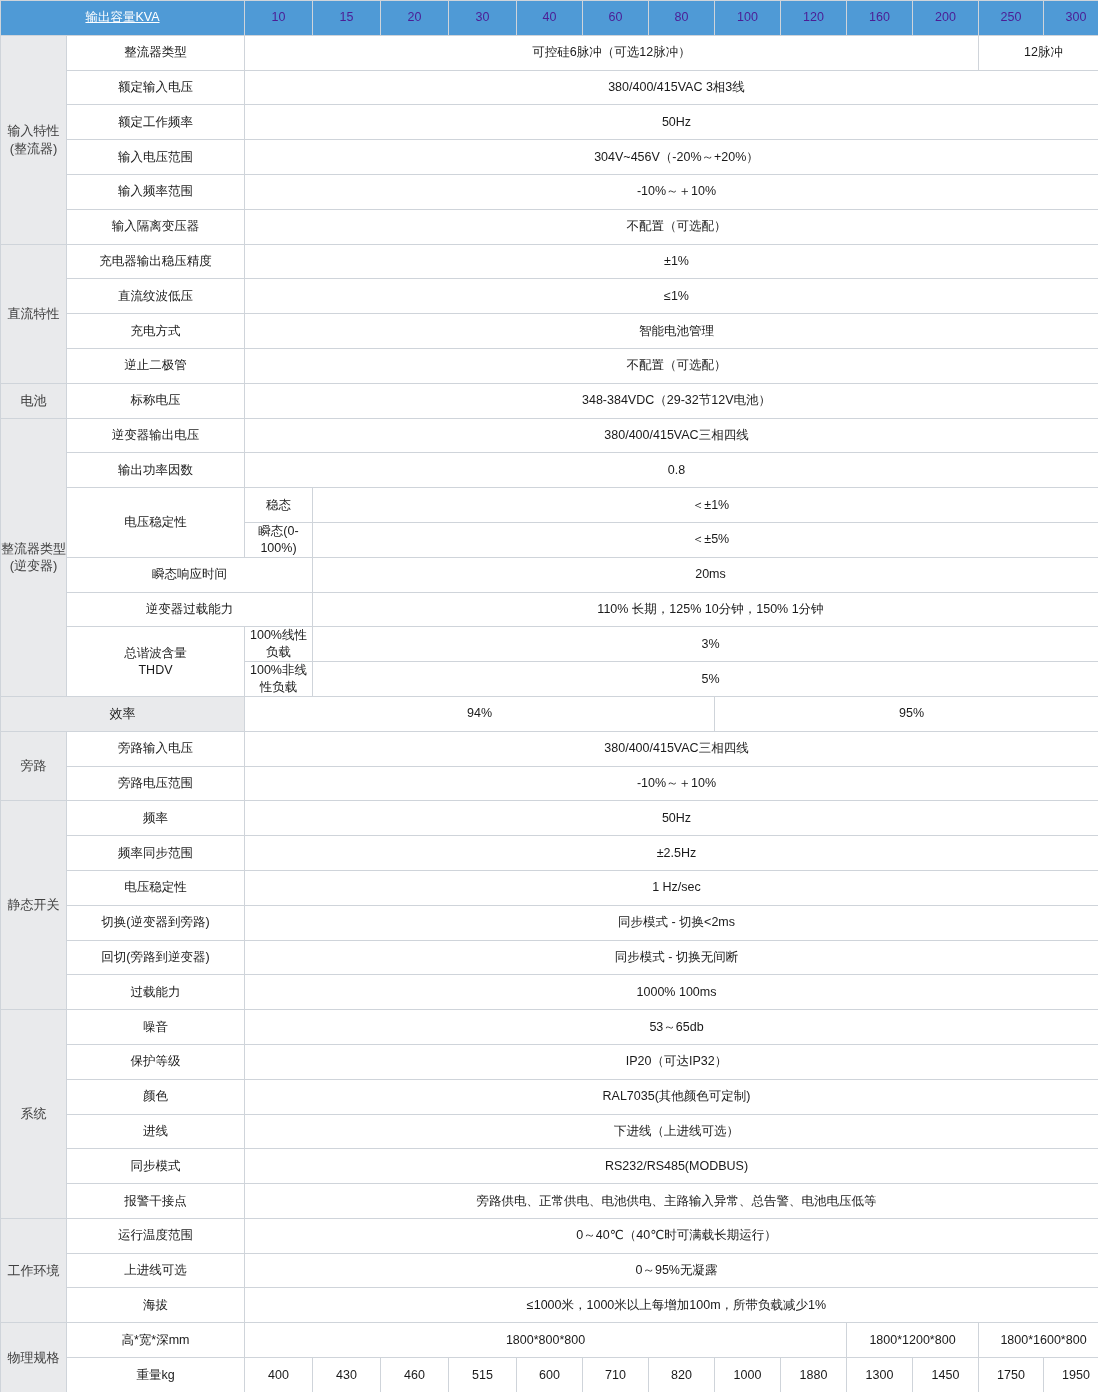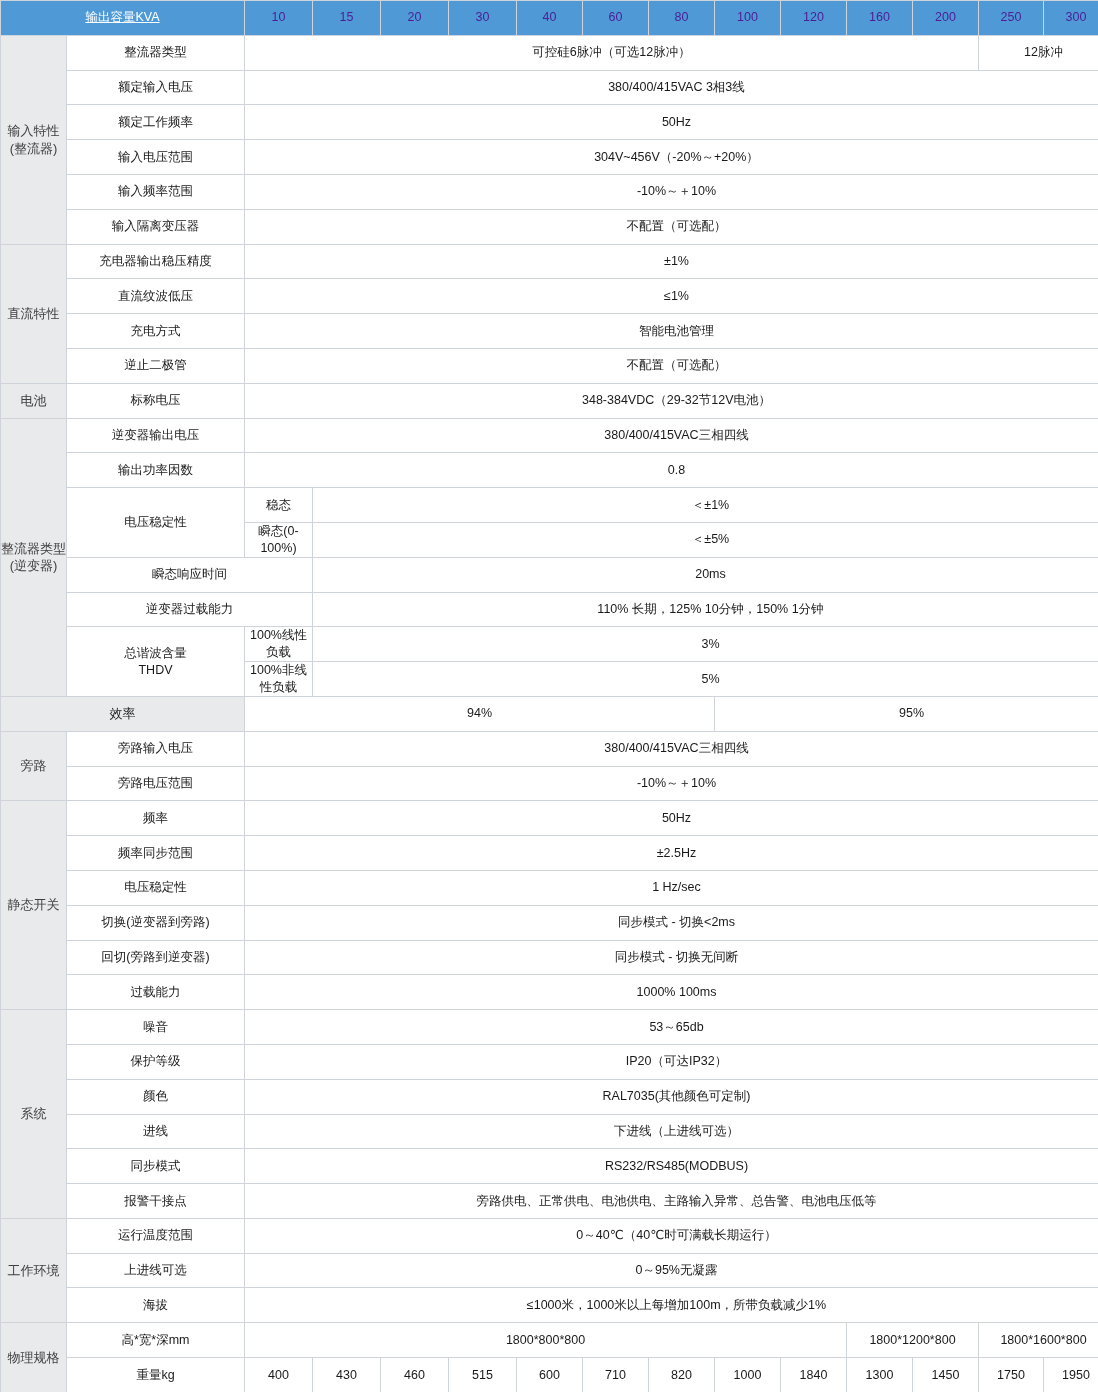--- a/index.html
+++ b/index.html
@@ -297,21 +297,21 @@
   <tr>
     <td class="rowlabel">重量kg</td>
     <td class="val">400</td>
     <td class="val">430</td>
     <td class="val">460</td>
     <td class="val">515</td>
     <td class="val">600</td>
     <td class="val">710</td>
     <td class="val">820</td>
     <td class="val">1000</td>
-    <td class="val">1840</td>
+    <td class="val">1880</td>
     <td class="val">1300</td>
     <td class="val">1450</td>
     <td class="val">1750</td>
     <td class="val">1950</td>
   </tr>
 </tbody>
     </table>
 </div>
 
 </body></html>

